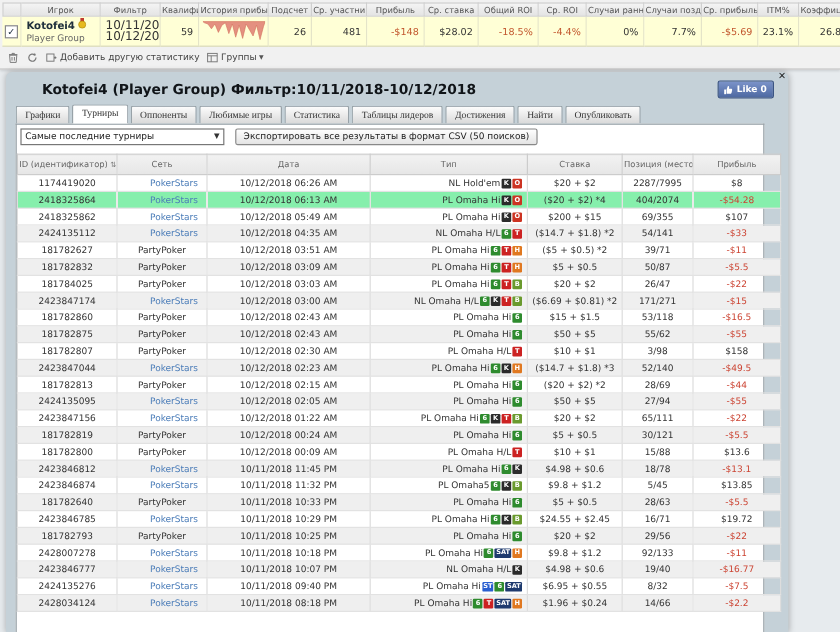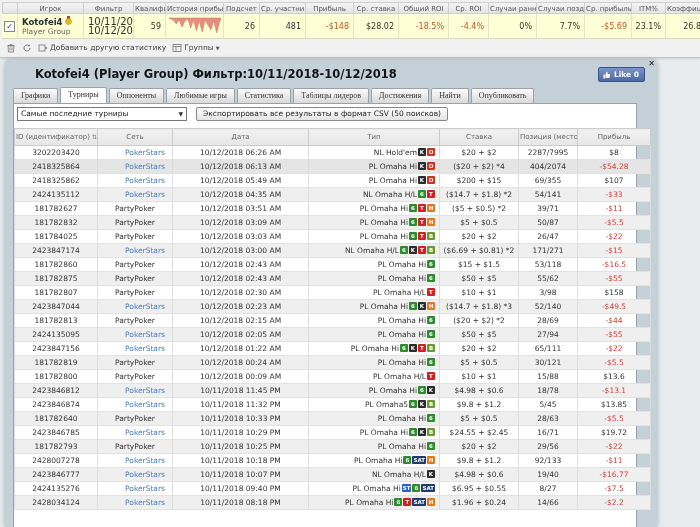--- a/index.html
+++ b/index.html
@@ -40,21 +40,21 @@
   .controls{height:20px;padding:3px 0 0 3px;display:flex;gap:9px;align-items:flex-start;}
   .selectbox{width:170px;height:14px;border:1px solid #777;background:#fff;font-size:7.5px;color:#222;line-height:12px;padding:0 3px;display:flex;justify-content:space-between;align-items:center;box-sizing:border-box;cursor:pointer;}
   .selectbox .arrow{font-size:6px;color:#333;}
   .export-btn{height:14px;border:1px solid #888;background:linear-gradient(#fefefe,#e4e4e4);font-size:7.5px;color:#222;border-radius:2px;padding:0 6px;font-family:inherit;cursor:pointer;line-height:12px;}
 
   table.tourn{border-collapse:collapse;table-layout:fixed;width:615px;margin:1px 0 0 0;}
   .tourn th{height:14px;background:linear-gradient(#f2f2f2,#e6e6e6);border:1px solid #ccc;font-size:7px;font-weight:normal;color:#666;white-space:nowrap;overflow:hidden;cursor:pointer;}
   .tourn td{height:14px;line-height:13px;font-size:7.5px;color:#333;text-align:center;border-right:1px solid #ddd;border-bottom:1px solid #e2e2e2;white-space:nowrap;overflow:hidden;padding:0 2px;box-sizing:border-box;}
   .tourn td:first-child{border-left:1px solid #ddd;}
   .tourn tbody tr:nth-child(even){background:#efefef;}
-  .tourn tbody tr.highlight{background:#e5e5e5;}
+  .tourn tbody tr.highlight{background:#86efac;}
   .tourn .neg{color:#cc4433;}
   .net-pokerstars{color:#4a7cb8;cursor:pointer;padding-left:20px;}
   .net-partypoker{color:#333;}
   .cell-type{text-align:right !important;padding-right:4px !important;}
   .badge{display:inline-block;height:8px;min-width:6px;line-height:8px;font-size:5.5px;font-weight:bold;color:#fff;text-align:center;margin-left:1px;padding:0 1px;border-radius:1px;vertical-align:1px;}
   .sorticon{font-size:6px;color:#777;margin-left:2px;}
 </style>
 </head>
 <body>
 
@@ -239,21 +239,21 @@
               <th style="width: 72px;">Сеть</th>
               <th style="width: 133px;">Дата</th>
               <th style="width: 128px;">Тип</th>
               <th style="width: 76px;">Ставка</th>
               <th style="width: 56px;">Позиция (место)</th>
               <th style="width: 70px;">Прибыль</th>
             </tr>
           </thead>
         <tbody id="tbody">
             <tr>
-              <td>3202203420</td>
+              <td>1174419020</td>
               <td><span class="net-pokerstars">PokerStars</span></td>
               <td>10/12/2018 06:26 AM</td>
               <td class="cell-type"><span>NL Hold'em</span><span class="badge" style="background: rgb(43, 43, 43);">K</span><span class="badge" style="background: rgb(204, 51, 34);">O</span></td>
               <td>$20 + $2</td>
               <td>2287/7995</td>
               <td>$8</td>
             </tr>
             <tr class="highlight">
               <td>2418325864</td>
               <td><span class="net-pokerstars">PokerStars</span></td>
@@ -460,21 +460,21 @@
               <td>$4.98 + $0.6</td>
               <td>19/40</td>
               <td class="neg">-$16.77</td>
             </tr>
             <tr>
               <td>2424135276</td>
               <td><span class="net-pokerstars">PokerStars</span></td>
               <td>10/11/2018 09:40 PM</td>
               <td class="cell-type"><span>PL Omaha Hi</span><span class="badge" style="background: rgb(42, 95, 208);">ST</span><span class="badge" style="background: rgb(46, 139, 46);">6</span><span class="badge" style="background: rgb(30, 58, 110);">SAT</span></td>
               <td>$6.95 + $0.55</td>
-              <td>8/27</td>
+              <td>8/32</td>
               <td class="neg">-$7.5</td>
             </tr>
             <tr>
               <td>2428034124</td>
               <td><span class="net-pokerstars">PokerStars</span></td>
               <td>10/11/2018 08:18 PM</td>
               <td class="cell-type"><span>PL Omaha Hi</span><span class="badge" style="background: rgb(46, 139, 46);">6</span><span class="badge" style="background: rgb(204, 34, 34);">T</span><span class="badge" style="background: rgb(30, 58, 110);">SAT</span><span class="badge" style="background: rgb(224, 120, 32);">H</span></td>
               <td>$1.96 + $0.24</td>
               <td>14/66</td>
               <td class="neg">-$2.2</td>

